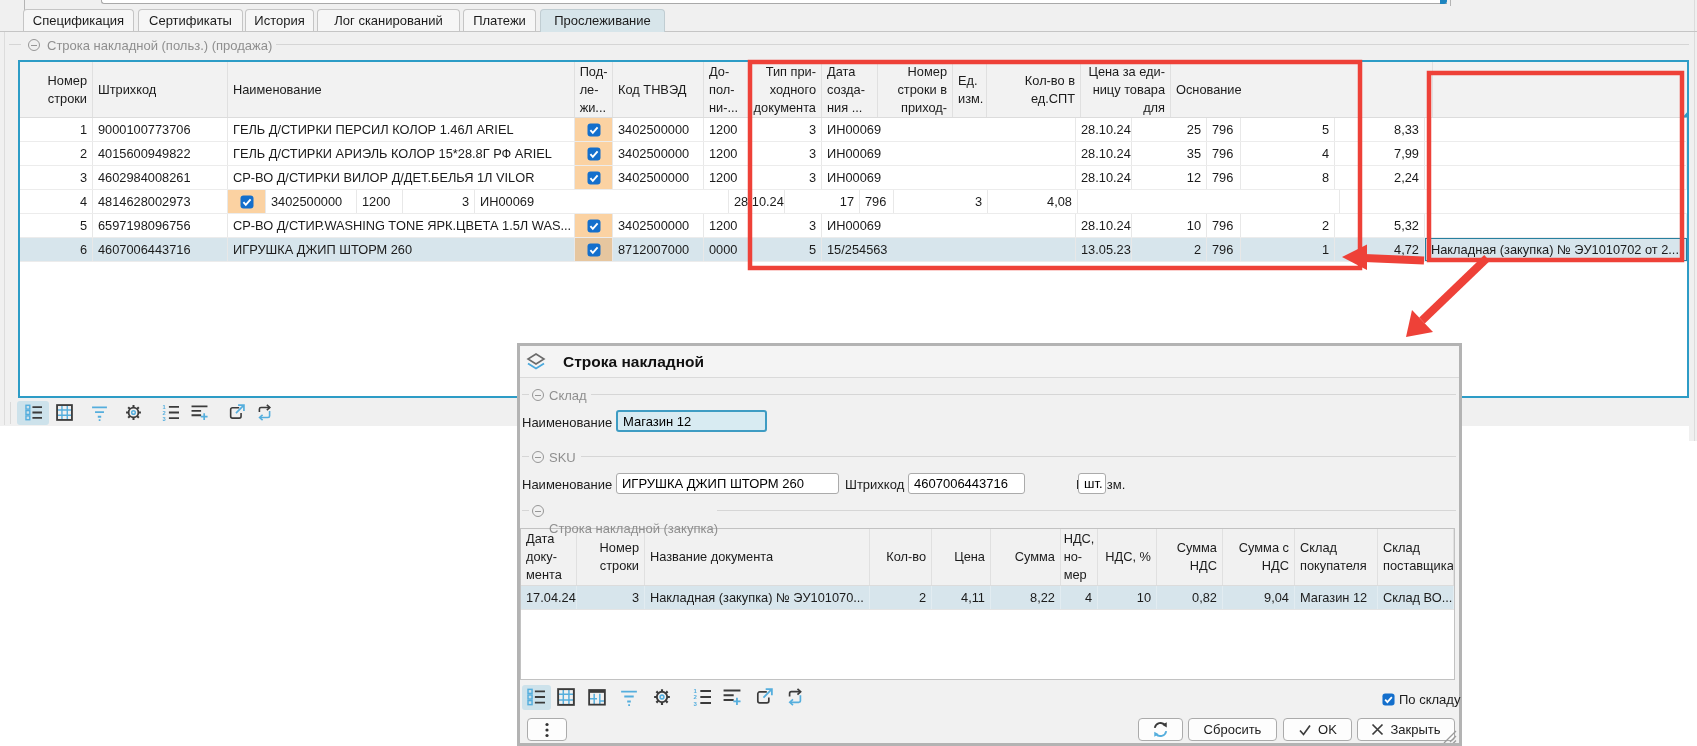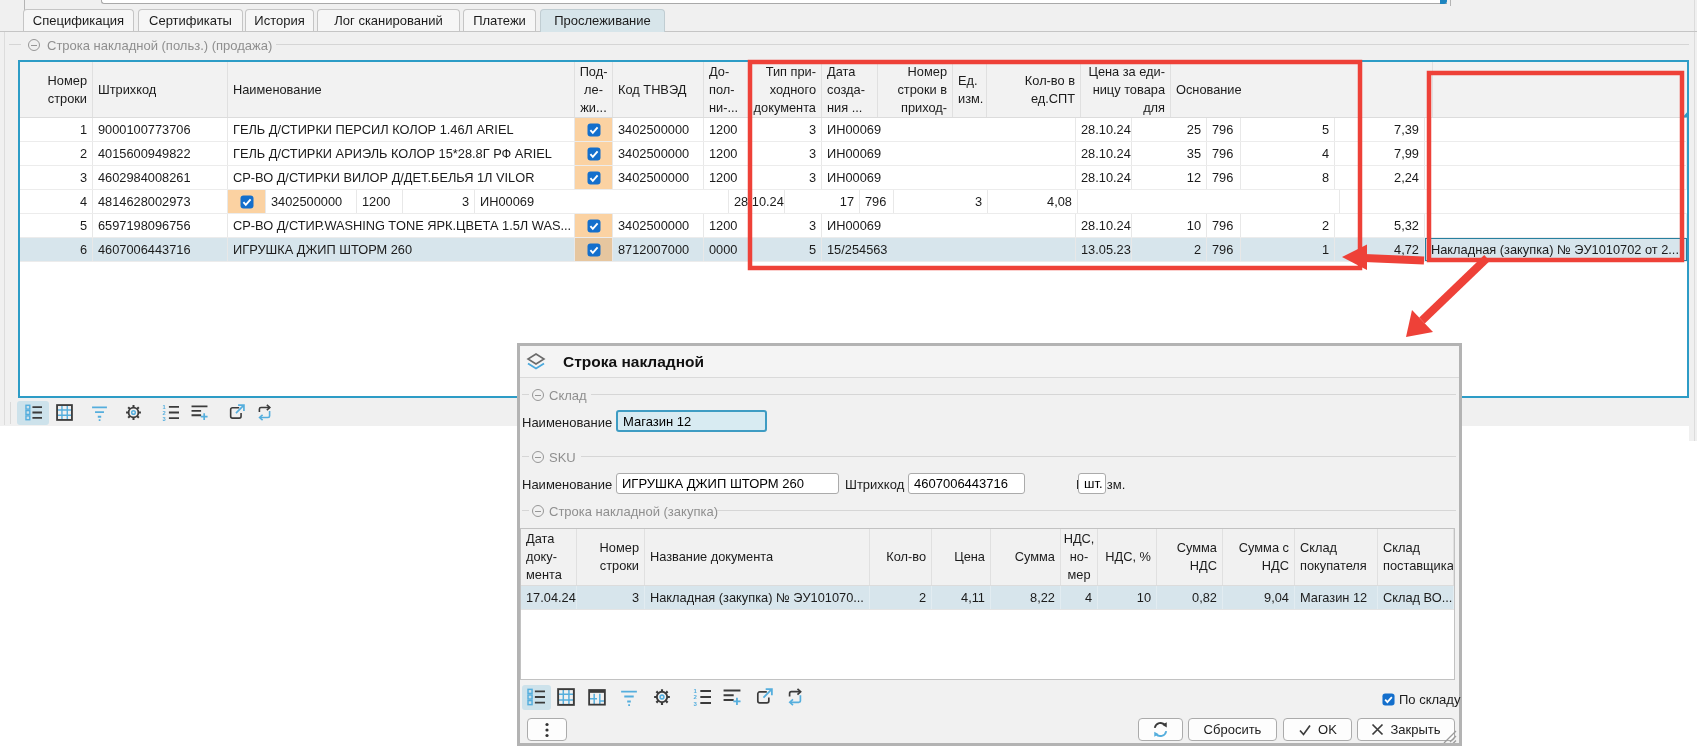--- a/index.html
+++ b/index.html
@@ -19,21 +19,21 @@
 .minusic{position:absolute;width:12px;height:12px;border:1px solid #979797;border-radius:50%;z-index:12}
 .minusic div{width:6px;height:1px;background:#979797;margin:4.5px auto 0}
 
 .mtable{position:absolute;left:18px;top:60px;width:1671px;height:338px;border:2px solid #2d9cc6;background:#fff}
 .mhead{display:flex;height:56px;background:#f2f2f2;border-bottom:1px solid #dcdcdc}
 .mhead .mc{border-right:1px solid #e0e0e0;font-size:12.8px;color:#1b1b1b;display:flex;align-items:center;padding:0 5px;line-height:18px;overflow:hidden}
 .mrow{display:flex;height:24px;border-bottom:1px solid #ececec;background:#fff}
 .mrow .mc{border-right:1px solid #e8e8e8;font-size:12.8px;color:#1b1b1b;display:flex;align-items:center;padding:0 5px;white-space:nowrap;overflow:hidden}
 .mrow.sel{background:#d7e5ec}
 .mc.r{justify-content:flex-end;text-align:right}
-.mc.c{justify-content:center;text-align:center}
+.mc.c{justify-content:center;text-align:left}
 .cbcell{background:#fbd2a2}
 .mrow.sel .cbcell{background:#e6c69f}
 .focuscell{border:1px solid #27809f !important}
 
 .tbico{position:absolute;z-index:12}
 .tbsel{position:absolute;background:#cde2eb;border-radius:3px;z-index:11}
 .sep{position:absolute;background:#c9c9c9}
 
 .dlg{position:absolute;left:517px;top:343px;width:945px;height:403px;border:3px solid #b3b3b3;background:#f1f1f1;z-index:10}
 .dtitle{position:absolute;left:520px;top:346px;width:939px;height:32px;background:#f4f4f4;border-bottom:1px solid #dadada;z-index:11}
@@ -152,21 +152,21 @@
 <div class="mc r " style="width:75px">
         <span>25</span>
       </div>
 <div class="mc l " style="width:34px">
         <span>796</span>
       </div>
 <div class="mc r " style="width:94px">
         <span>5</span>
       </div>
 <div class="mc r " style="width:90px">
-        <span>7,39</span>
+        <span>8,33</span>
       </div>
 <div class="mc l " style="width:262px">
         <span></span>
       </div>
 </div>
 <div class="mrow">
 <div class="mc r " style="width:73px">
         <span>2</span>
       </div>
 <div class="mc l " style="width:135px">
@@ -471,21 +471,21 @@
 <div class="inp" style="left:616px;top:473px;width:223px;height:21px">ИГРУШКА ДЖИП ШТОРМ 260</div>
 <div class="dlbl" style="left:845px;top:477px">Штрихкод</div>
 <div class="inp" style="left:908px;top:473px;width:117px;height:21px">4607006443716</div>
 <div class="dlbl" style="left:1076px;top:477px">Ед. изм.</div>
 <div class="inp" style="left:1078px;top:473px;width:28px;height:21px">шт.</div>
 
 <div class="dline" style="left:522px;top:510px;width:7px"></div>
 <div class="minusic" style="left:532px;top:505px">
     <div></div>
   </div>
-<div class="dgray" style="left:549px;top:504px">Строка накладной (закупка)</div>
+<div class="dgray" style="left:549px;top:521px">Строка накладной (закупка)</div>
 <div class="dline" style="left:717px;top:510px;width:739px"></div>
 
 <div class="dtable">
 <div class="dhead">
 <div class="mc l" style="width:56px">
         <span>Дата<br>доку-<br>мента</span>
       </div>
 <div class="mc r" style="width:68px">
         <span>Номер<br>строки</span>
       </div>

